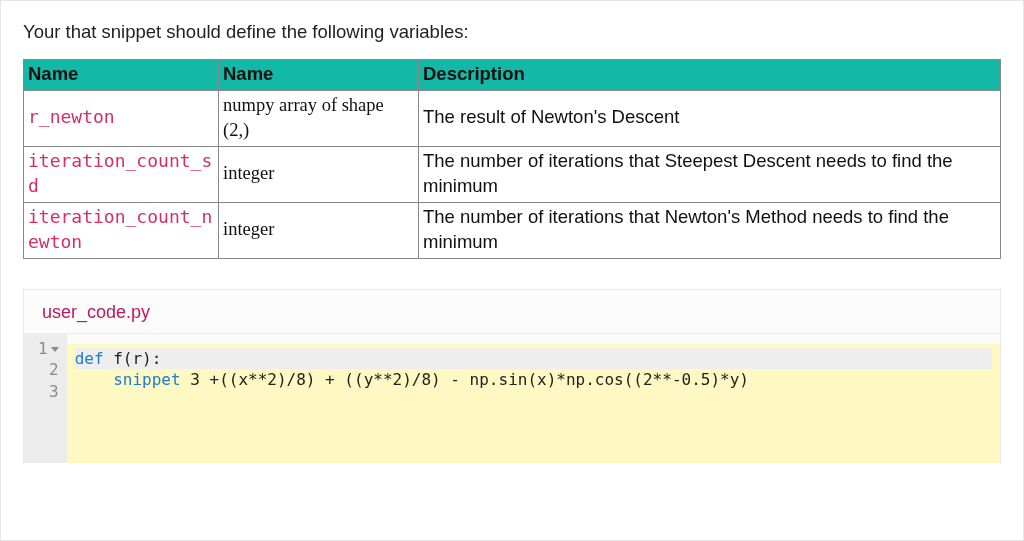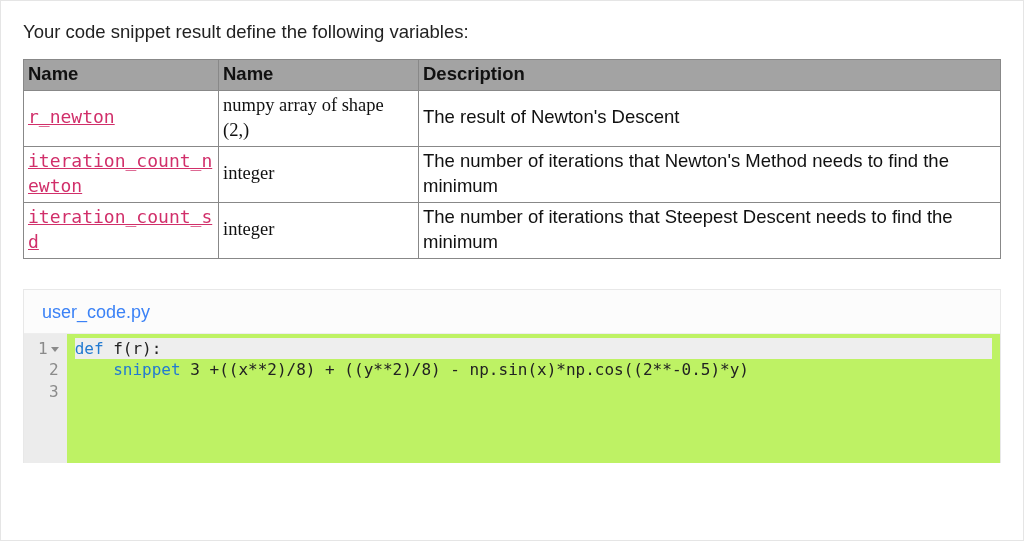--- a/index.html
+++ b/index.html
@@ -33,46 +33,45 @@
     border: 1px solid #888;
     padding: 2px 4px 3px 4px;
     text-align: left;
     vertical-align: middle;
     font-size: 18.5px;
     line-height: 1.35;
     word-wrap: break-word;
   }
   table.vars th {
     font-weight: 700;
-    background: #a3a3a3;
+    background: #14b8a6;
   }
   col.c-name { width: 195px; }
   col.c-type { width: 200px; }
   col.c-desc { }
   .varname {
     font-family: "SFMono-Regular", Menlo, Consolas, monospace;
     color: #d12f6a;
     font-size: 18px;
     word-break: break-all;
-    text-decoration: underline;
   }
   .typecell {
     font-family: Liberation Serif, serif;
   }
   .code-block {
     margin-top: 30px;
     border: 1px solid #e8e8e8;
     border-bottom: none;
     background: #fafafa;
   }
   .code-title {
     padding: 12px 18px 10px 18px;
     font-family: -apple-system, BlinkMacSystemFont, "Segoe UI", Helvetica, Arial, sans-serif;
     font-size: 18px;
-    color: #3b82f6;
+    color: #be185d;
     border-bottom: 1px solid #eee;
     background: #fcfcfc;
   }
   .code-body {
     display: flex;
     font-family: "SFMono-Regular", Menlo, Consolas, monospace;
     font-size: 16px;
     line-height: 1.35;
   }
   .gutter {
@@ -89,34 +88,35 @@
     width: 0; height: 0;
     border-left: 4px solid transparent;
     border-right: 4px solid transparent;
     border-top: 5px solid #8a8a8a;
     margin-left: 3px;
     vertical-align: 2px;
   }
   .code-lines {
     flex: 1;
     padding: 4px 8px 60px 8px;
-    background: #bef264;
+    background: #fef9c3;
+    margin-top: 10px;
   }
   .code-lines .cl { display: block; white-space: pre; }
   .code-lines .cl.hl { background: #eeeeee; }
   .kw  { color: #227ad1; }
   .fn  { color: #222; }
   .plain { color: #222; }
 </style>
 </head>
 <body>
 
 <div class="page">
 
-  <p class="intro">Your code snippet result define the following variables:</p>
+  <p class="intro">Your that snippet should define the following variables:</p>
 
   <table class="vars">
     <colgroup>
       <col class="c-name">
         <col class="c-type">
         <col class="c-desc">
     </colgroup>
     <thead>
       <tr>
         <th>Name</th>
@@ -124,28 +124,28 @@
         <th>Description</th>
       </tr>
     </thead>
     <tbody>
       <tr>
         <td><span class="varname">r_newton</span></td>
         <td class="typecell">numpy array of shape (2,)</td>
         <td>The result of Newton's Descent</td>
       </tr>
       <tr>
+        <td><span class="varname">iteration_count_sd</span></td>
+        <td class="typecell">integer</td>
+        <td>The number of iterations that Steepest Descent needs to find the minimum</td>
+      </tr>
+      <tr>
         <td><span class="varname">iteration_count_newton</span></td>
         <td class="typecell">integer</td>
         <td>The number of iterations that Newton's Method needs to find the minimum</td>
-      </tr>
-      <tr>
-        <td><span class="varname">iteration_count_sd</span></td>
-        <td class="typecell">integer</td>
-        <td>The number of iterations that Steepest Descent needs to find the minimum</td>
       </tr>
     </tbody>
   </table>
 
   <div class="code-block">
     <div class="code-title">user_code.py</div>
     <div class="code-body">
       <div class="gutter">
         <span class="ln"><span>1</span><span class="fold"></span></span>
         <span class="ln">2</span>

